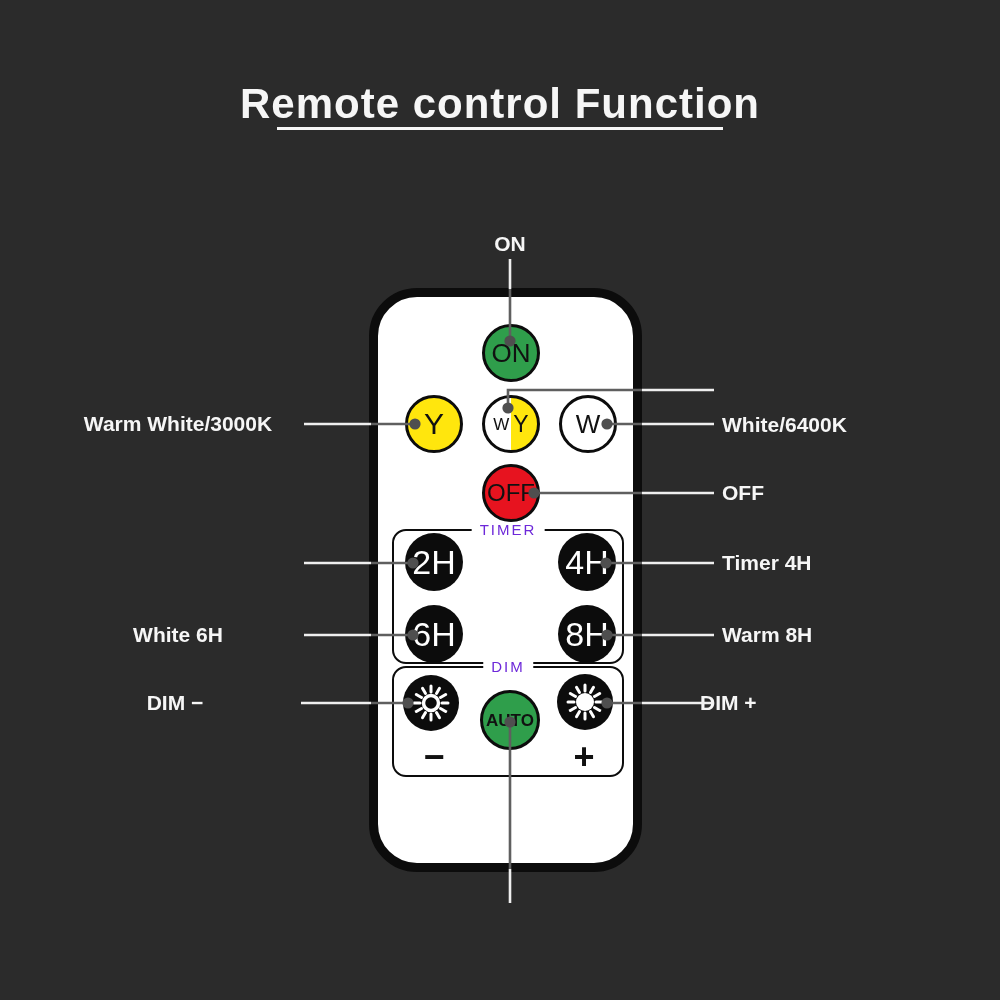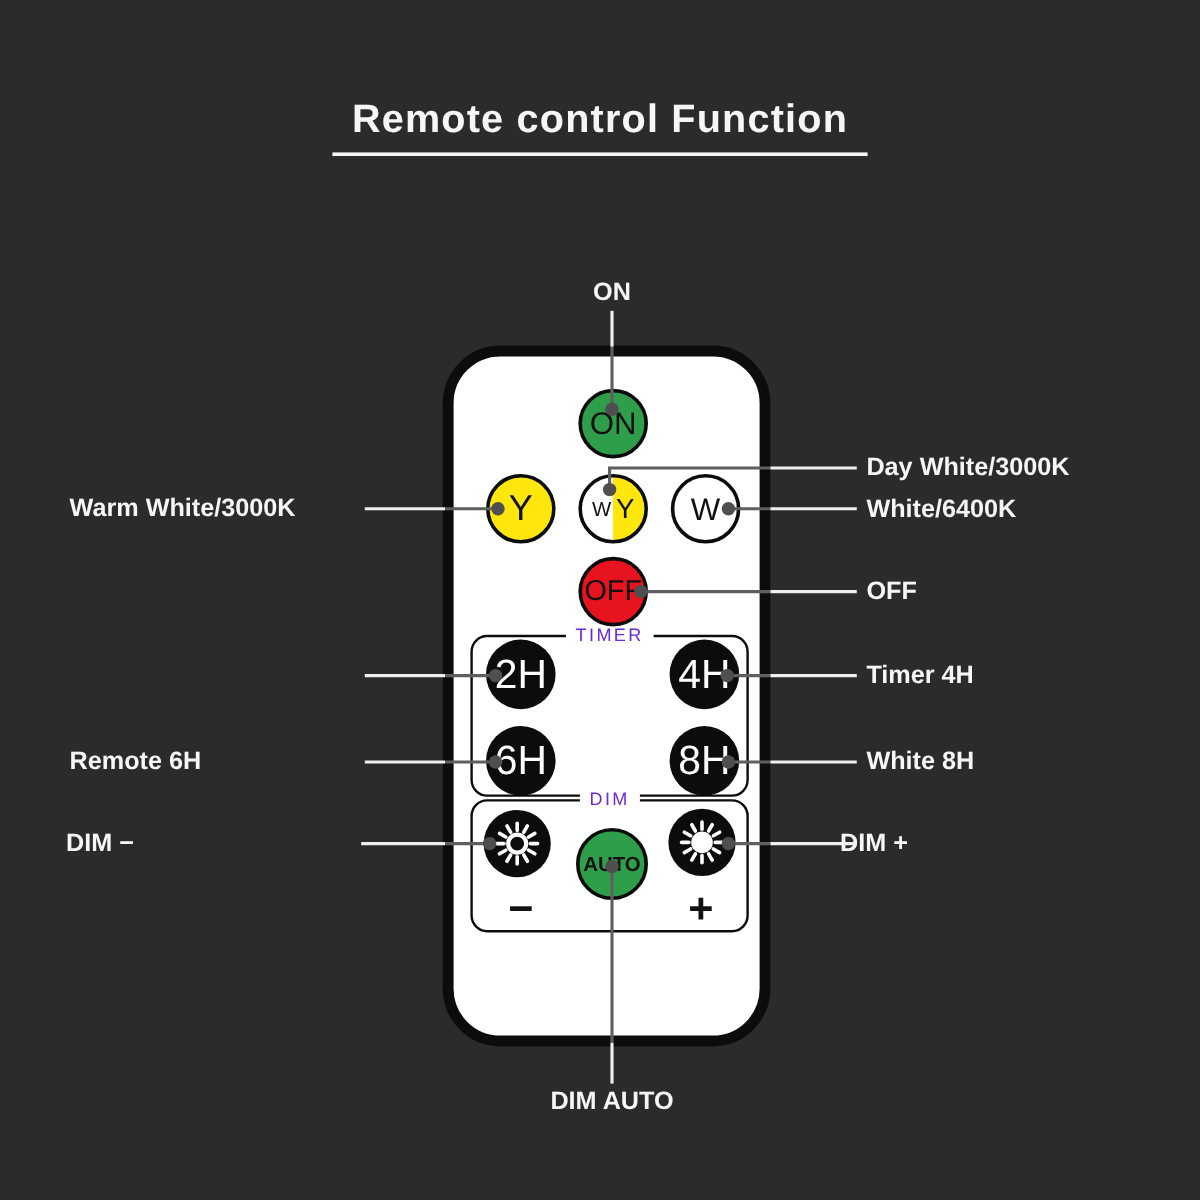--- a/index.html
+++ b/index.html
@@ -4,21 +4,21 @@
 <style>
   html,body{margin:0;padding:0;background:#1f1f1f;}
   .canvas{
     position:relative;width:1000px;height:1000px;overflow:hidden;
     background:var(--c-background,#2b2b2b);
     font-family:"Liberation Sans",sans-serif;
   }
   
   .page-title{
     position:absolute;top:80px;left:0;width:100%;margin:0;
-    text-align:center;font-size:33px;font-weight:600;letter-spacing:1px;
+    text-align:center;font-size:42px;font-weight:600;letter-spacing:1px;
     color:var(--c-label,#f6f6f6);
   }
   .title-underline{
     position:absolute;top:127px;left:50%;transform:translateX(-50%);
     width:446px;height:3px;background:var(--c-label,#f6f6f6);
   }
   
   .remote{
     position:absolute;left:369px;top:288px;width:273px;height:584px;
     box-sizing:border-box;background:var(--c-remote,#ffffff);
@@ -64,21 +64,21 @@
   .sign-plus{left:176px;top:438px;}
   .sun{display:block;}
   .sun line{stroke:#ffffff;stroke-width:3;stroke-linecap:round;}
   .sun .ring{fill:none;stroke:#ffffff;stroke-width:3.5;}
   .sun .core{fill:#ffffff;stroke:none;}
   
   .callout{
     position:absolute;font-size:21px;font-weight:600;line-height:24px;
     color:var(--c-label,#f6f6f6);white-space:nowrap;
   }
-  .c-right{text-align:left;width:240px;}
+  .c-right{text-align:center;width:240px;}
   .co-on       {left:410px;top:232px;width:200px;text-align:center;}
   .co-warm     {left:58px; top:412px;}
   .co-day      {left:722px;top:378px;}
   .co-white    {left:722px;top:413px;}
   .co-off      {left:722px;top:481px;}
   .co-t2h      {left:58px; top:551px;}
   .co-t4h      {left:722px;top:551px;}
   .co-t6h      {left:58px; top:623px;}
   .co-t8h      {left:722px;top:623px;}
   .co-dim-minus{left:55px; top:691px;}
@@ -156,29 +156,27 @@
           <line x1="9.5" y1="-5.5" x2="14.7" y2="-8.5"></line>
       </svg>
     </div>
 
     <div class="sign sign-minus">−</div>
     <div class="sign sign-plus">+</div>
   </div>
 
   <div class="callout co-on">ON</div>
   <div class="callout c-right co-warm">Warm White/3000K</div>
-  <div class="callout co-day">Day White/3000K</div>
   <div class="callout co-white">White/6400K</div>
   <div class="callout co-off">OFF</div>
   <div class="callout co-t4h">Timer 4H</div>
-  <div class="callout c-right co-t6h">Remote 6H</div>
-  <div class="callout co-t8h">White 8H</div>
+  <div class="callout c-right co-t6h">White 6H</div>
+  <div class="callout co-t8h">Warm 8H</div>
   <div class="callout c-right co-dim-minus">DIM −</div>
   <div class="callout co-dim-plus">DIM +</div>
-  <div class="callout co-dim-auto">DIM AUTO</div>
 
   <svg class="overlay" width="1000" height="1000" viewBox="0 0 1000 1000">
     <g>
       <line class="ln-out" x1="510" y1="259" x2="510" y2="289"></line>
       <line class="ln-in" x1="510" y1="289" x2="510" y2="341"></line>
       <circle class="dot" cx="510" cy="341" r="5.6"></circle>
     </g>
     <g>
       <line class="ln-out" x1="304" y1="424" x2="371" y2="424"></line>
       <line class="ln-in" x1="371" y1="424" x2="415" y2="424"></line>

